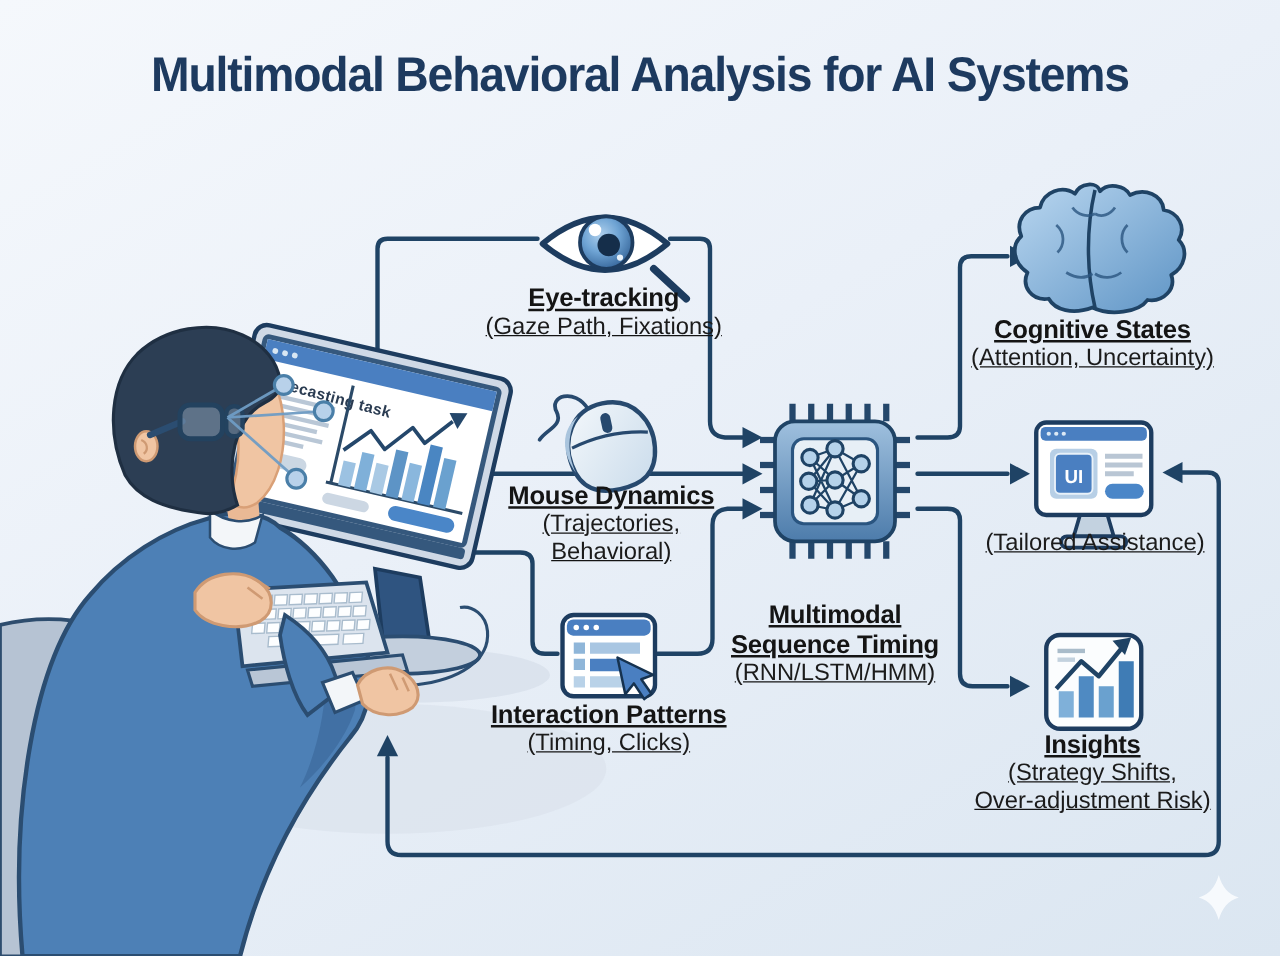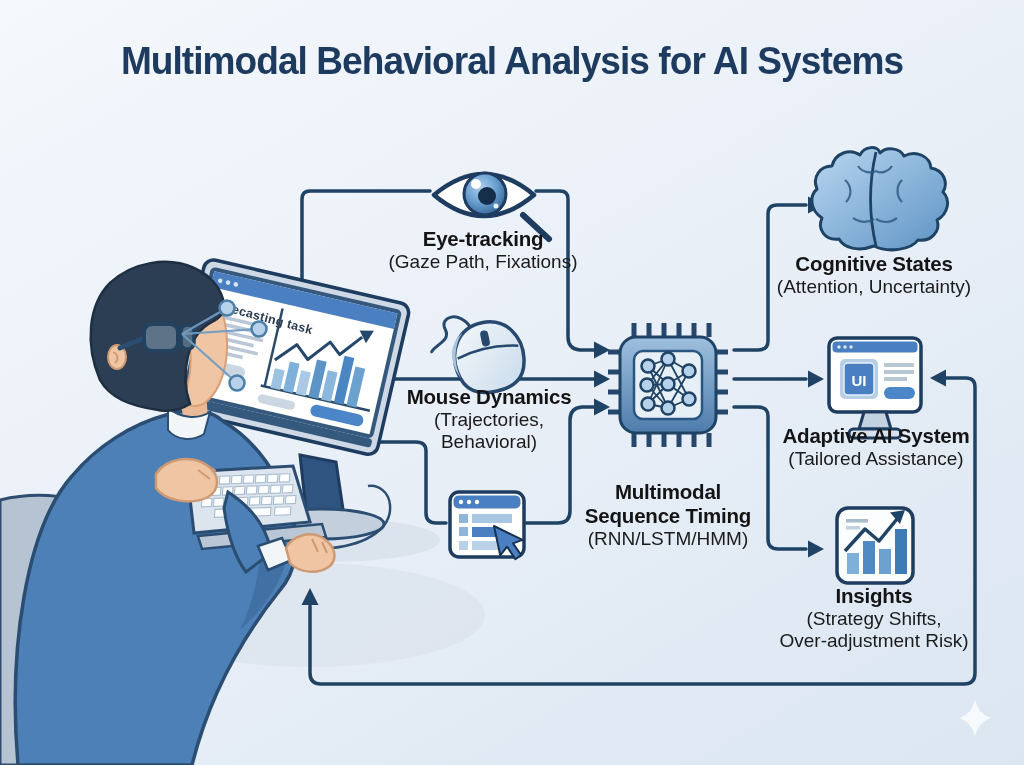--- a/index.html
+++ b/index.html
@@ -7,21 +7,21 @@
     position:relative;width:1024px;height:765px;overflow:hidden;
     background:linear-gradient(150deg,#f5f8fc 0%,#eaf0f8 45%,#dbe6f1 100%);
     font-family:"Liberation Sans",sans-serif;
   }
   #stage svg{position:absolute;left:0;top:0;}
   h1.title{
     position:absolute;left:0;right:0;top:38px;margin:0;text-align:center;
     font-size:39px;line-height:46px;font-weight:700;color:#1d3a5f;
     letter-spacing:-1px;transform:scaleX(.95);
   }
-  .label{position:absolute;width:240px;text-align:center;color:#141414;}
+  .label{position:absolute;width:240px;text-align:center;color:#141414;text-decoration:underline;}
   .label .main{font-size:20.5px;font-weight:700;line-height:24px;letter-spacing:-.2px;}
   .label .sub{font-size:19px;font-weight:400;line-height:22px;color:#1b1b1b;}
   .lbl-eye{left:363px;top:227px;}
   .lbl-mouse{left:369px;top:385px;}
   .lbl-interaction{left:367px;top:560px;}
   .lbl-model{left:548px;top:452px;margin-top:28px;}
   .lbl-cognitive{left:754px;top:252px;}
   .lbl-adaptive{left:756px;top:424px;}
   .lbl-insights{left:754px;top:584px;}
 </style>
@@ -310,34 +310,37 @@
   <div class="main">Eye-tracking</div>
   <div class="sub">(Gaze Path, Fixations)</div>
 </div>
 
 <div class="label lbl-mouse">
   <div class="main">Mouse Dynamics</div>
   <div class="sub">(Trajectories,</div>
   <div class="sub">Behavioral)</div>
 </div>
 
+<div class="label lbl-interaction">
+  <div class="main">Interaction Patterns</div>
+  <div class="sub">(Timing, Clicks)</div>
+</div>
 
 <div class="label lbl-model">
   <div class="main">Multimodal</div>
   <div class="main">Sequence Timing</div>
   <div class="sub">(RNN/LSTM/HMM)</div>
 </div>
 
 <div class="label lbl-cognitive">
   <div class="main">Cognitive States</div>
   <div class="sub">(Attention, Uncertainty)</div>
 </div>
 
 <div class="label lbl-adaptive">
-  <div class="main">Adaptive AI System</div>
   <div class="sub">(Tailored Assistance)</div>
 </div>
 
 <div class="label lbl-insights">
   <div class="main">Insights</div>
   <div class="sub">(Strategy Shifts,</div>
   <div class="sub">Over-adjustment Risk)</div>
 </div>
 
 </div>

